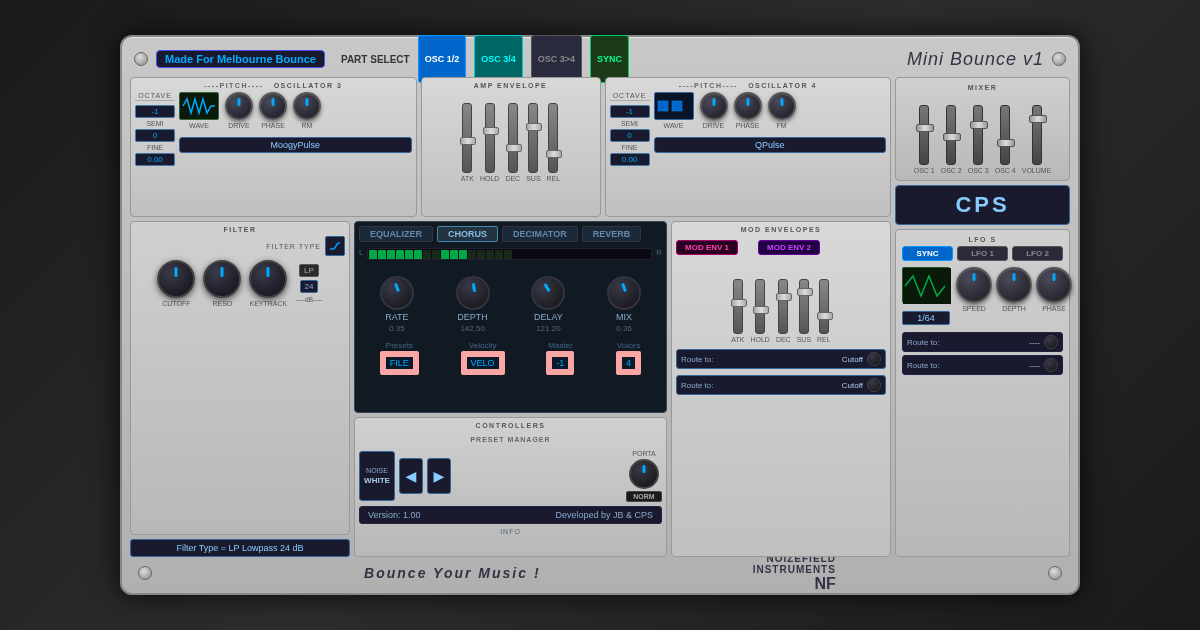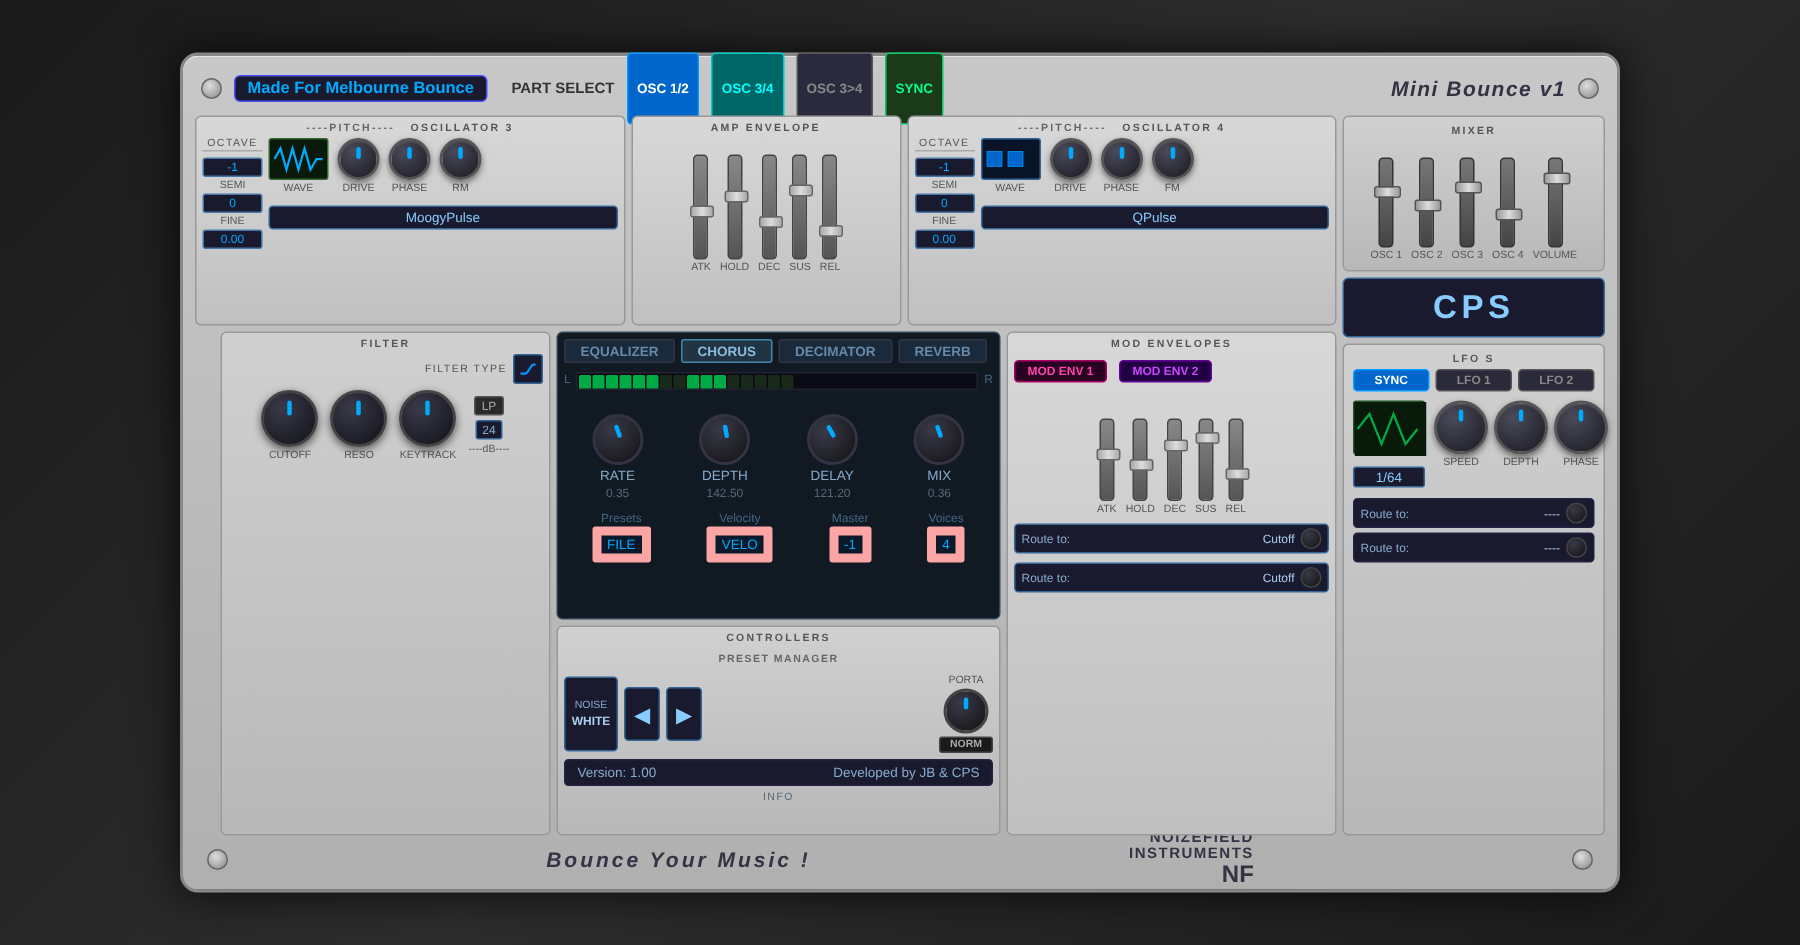--- a/index.html
+++ b/index.html
@@ -99,23 +99,23 @@
 
     .tab-btn.sync {
       background: #1a3a1a;
       color: #00ff88;
       border-color: #00cc66;
     }
 
     .title-text {
       margin-left: auto;
       color: #334;
-      font-size: 14px;
+      font-size: 18px;
       font-style: italic;
-      font-weight: bold;
+      font-weight: normal;
       letter-spacing: 1px;
     }
 
     
     .main-content {
       display: flex;
       gap: 4px;
       flex: 1;
     }
 
@@ -307,21 +307,20 @@
       display: flex;
       gap: 4px;
       flex: 1;
     }
 
     .filter-panel {
       width: 220px;
       display: flex;
       flex-direction: column;
       gap: 4px;
-      margin-left: 17px;
     }
 
     .filter-inner {
       background: linear-gradient(180deg, #d0d0d0, #b8b8b8);
       border: 1px solid #999;
       border-radius: 4px;
       padding: 4px;
       flex: 1;
     }
 
@@ -412,21 +411,21 @@
     
     .mod-env-panel {
       width: 220px;
       display: flex;
       flex-direction: column;
       gap: 4px;
     }
 
     .mod-env-tabs {
       display: flex;
-      gap: 8px;
+      gap: 20px;
       margin-bottom: 4px;
     }
 
     .mod-tab {
       padding: 2px 8px;
       border-radius: 3px;
       font-size: 8px;
       font-weight: bold;
       border: 1px solid #aa0066;
       color: #ff44aa;
@@ -1098,20 +1097,21 @@
                   <div class="filter-knob"></div>
                   <div class="knob-label">KEYTRACK</div>
                 </div>
                 <div style="display:flex;flex-direction:column;gap:3px;align-items:center;">
                   <div class="lp-badge">LP</div>
                   <div class="db-badge">24</div>
                   <div class="knob-label">----dB----</div>
                 </div>
               </div>
             </div>
+            <div class="filter-info-bar">Filter Type = LP Lowpass     24 dB</div>
           </div>
 
           <div class="center-panel">
             <div class="fx-panel">
               <div class="fx-tabs">
                 <button class="fx-tab">EQUALIZER</button>
                 <button class="fx-tab active">CHORUS</button>
                 <button class="fx-tab">DECIMATOR</button>
                 <button class="fx-tab">REVERB</button>
               </div>

